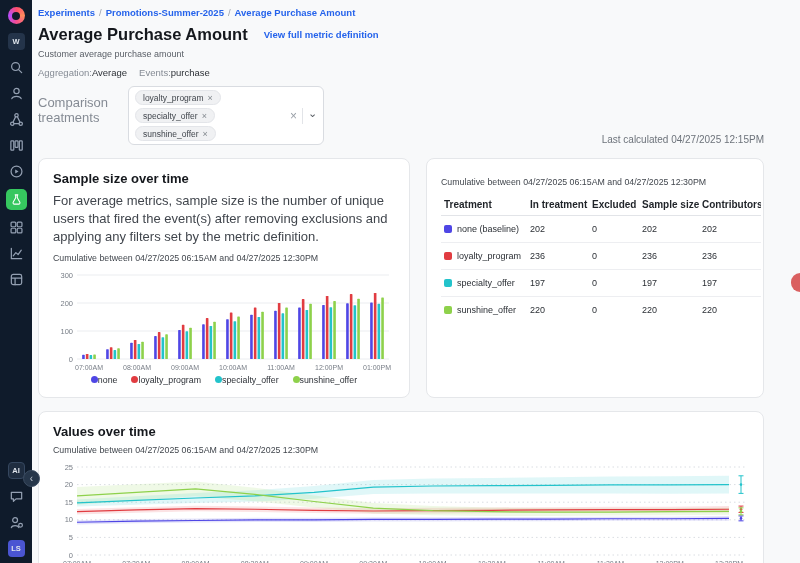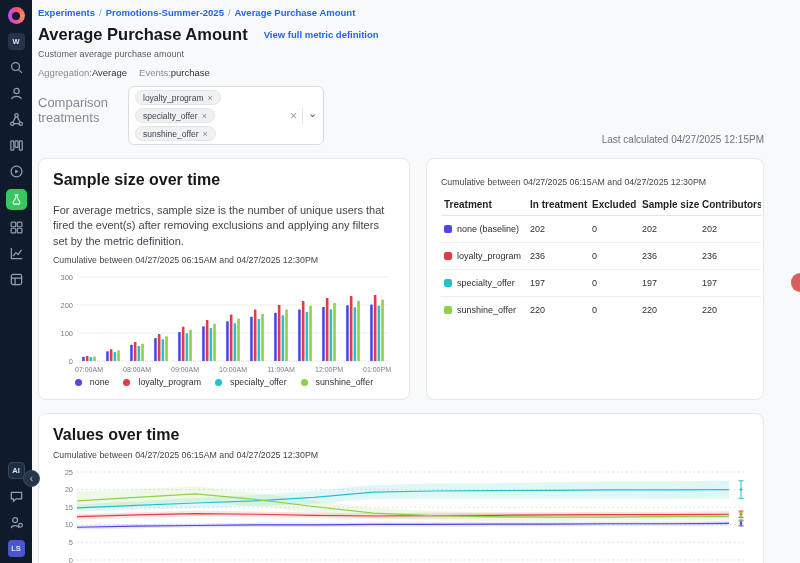--- a/index.html
+++ b/index.html
@@ -46,28 +46,28 @@
         border-radius:9px;padding:1.5px 7px;font-size:8.5px;color:#41464d;white-space:nowrap}
   .chip .x{color:#83898f;font-size:9px;cursor:pointer}
   .ctrl-x{color:#9aa0a8;font-size:12px;margin:0 5px;cursor:pointer}
   .ctrl-div{width:1px;height:16px;background:#e2e4e8}
   .ctrl-chev{color:#565b62;font-size:11px;margin-left:5px;cursor:pointer;transform:translateY(-2px)}
   .last-calc{margin-left:auto;align-self:flex-end;font-size:10px;color:#6d737b}
 
   
   .cards-row{display:flex;gap:16px;margin-top:13px;align-items:stretch}
   .card{background:#fff;border:1px solid #e5e7ea;border-radius:8px;padding:12px 14px}
-  .card h2{font-size:16px;margin:0;font-weight:bold;color:#15181d}
-  .desc{font-size:11px;color:#41464d;line-height:1.4;margin:14px 0 0}
+  .card h2{font-size:13px;margin:0;font-weight:bold;color:#15181d}
+  .desc{font-size:13px;color:#41464d;line-height:1.4;margin:6px 0 0}
   .cum{font-size:8.8px;color:#41464d;margin:6px 0 0}
   .card-sample{width:372px;flex:0 0 372px}
   .card-pop{flex:1;min-width:0}
   #barChart{margin-top:4px;display:block}
   .legend{display:flex;justify-content:center;gap:14px;font-size:8.8px;color:#2e3238;margin-top:2px}
-  .lg-item{display:inline-flex;align-items:center;gap:8px;cursor:pointer}
+  .lg-item{display:inline-flex;align-items:center;gap:0;cursor:pointer}
   .lg-dot{width:7px;height:7px;border-radius:50%}
 
   table{width:100%;border-collapse:collapse;margin-top:8px;table-layout:fixed}
   th{font-size:10px;text-align:left;color:#1f2328;padding:4px 3px 5px;border-bottom:1px solid #e2e4e8;
      font-weight:bold;white-space:nowrap;overflow:hidden}
   td{font-size:9px;color:#2b2f35;padding:8px 3px;border-bottom:1px solid #edeef1;white-space:nowrap;overflow:hidden}
   tr:last-child td{border-bottom:none}
   .swatch{display:inline-block;width:8px;height:8px;border-radius:2px;margin-right:5px;vertical-align:-1px}
 
   .card-values{margin-top:13px}

